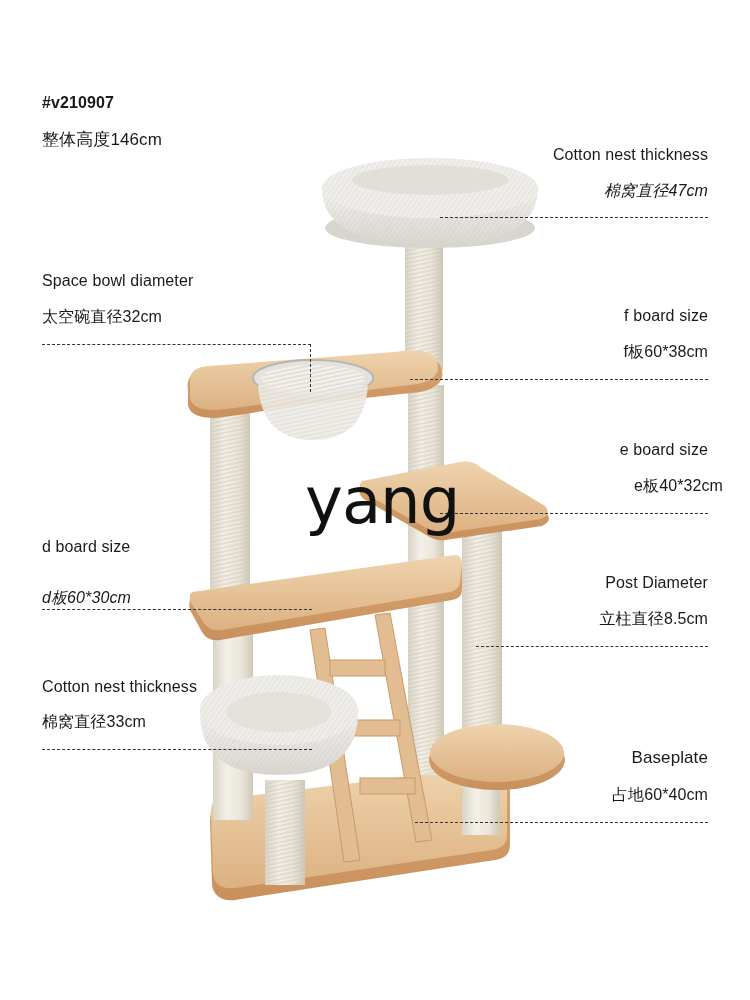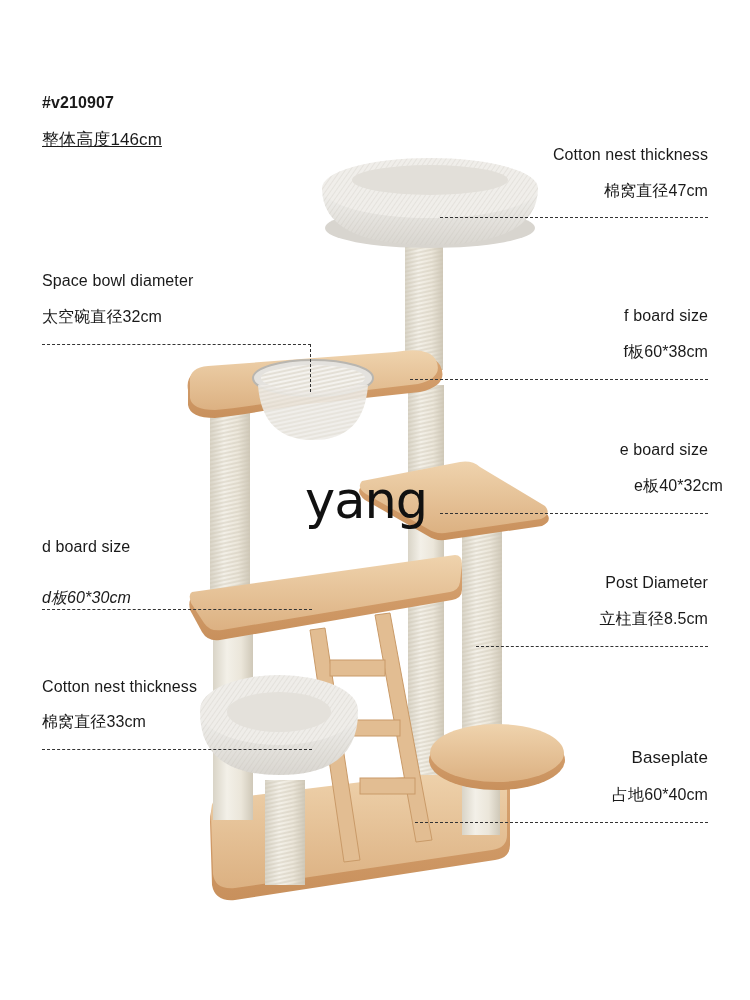--- a/index.html
+++ b/index.html
@@ -3,21 +3,21 @@
 <meta charset="utf-8">
 <style>
   html, body { margin:0; padding:0; background:#ffffff; }
   body { width:750px; height:1000px; position:relative; overflow:hidden;
          font-family:"Liberation Sans", "DejaVu Sans", sans-serif; color:#1a1a1a; }
   .lbl { position:absolute; font-size:16px; line-height:20px; white-space:nowrap; letter-spacing:0.1px; }
   .lbl.right { text-align:right; }
   .dash { position:absolute; height:0; border-top:1.3px dashed #333; }
   .vdash { position:absolute; width:0; border-left:1.3px dashed #333; }
   .product { position:absolute; left:0; top:0; width:750px; height:1000px; }
-  .watermark { position:absolute; left:305px; top:466px; font-size:51px; line-height:70px;
+  .watermark { position:absolute; left:305px; top:466px; font-size:64px; line-height:70px;
                color:#111; font-family:"DejaVu Sans", sans-serif; letter-spacing:-1px; }
 </style>
 </head>
 <body>
 
 <svg class="product" viewBox="0 0 750 1000" xmlns="http://www.w3.org/2000/svg">
   <defs>
     <linearGradient id="sisal" x1="0" x2="1" y1="0" y2="0">
       <stop offset="0" stop-color="#d9d4c7"></stop>
       <stop offset="0.35" stop-color="#f3f0e8"></stop>
@@ -113,24 +113,24 @@
   <g>
     <path d="M200 712 Q200 775 279 775 Q358 775 358 712 Z" fill="url(#fabric)"></path>
     <path d="M200 712 Q200 775 279 775 Q358 775 358 712 Z" fill="url(#knit)" opacity="0.7"></path>
     <ellipse cx="279" cy="710" rx="79" ry="35" fill="#efede9"></ellipse>
     <ellipse cx="279" cy="710" rx="79" ry="35" fill="url(#knit)" opacity="0.6"></ellipse>
     <ellipse cx="279" cy="712" rx="52" ry="20" fill="#e4e1db"></ellipse>
   </g>
 </svg>
 
 <div class="lbl" style="left:42px; top:93px;font-weight:bold;">#v210907</div>
-<div class="lbl" style="left:42px; top:130px; font-size:17px;text-decoration:underline;">整体高度146cm</div>
+<div class="lbl" style="left:42px; top:130px; font-size:17px;">整体高度146cm</div>
 
 <div class="lbl right" style="right:42px; top:145px;">Cotton nest thickness</div>
-<div class="lbl right" style="right:42px; top:181px;">棉窝直径47cm</div>
+<div class="lbl right" style="right:42px; top:181px;font-style:italic;">棉窝直径47cm</div>
 <div class="dash" style="left:440px; top:217px; width:268px;"></div>
 
 <div class="lbl" style="left:42px; top:271px;">Space bowl diameter</div>
 <div class="lbl" style="left:42px; top:307px;">太空碗直径32cm</div>
 <div class="dash" style="left:42px; top:344px; width:269px;"></div>
 <div class="vdash" style="left:310px; top:344px; height:48px;"></div>
 
 <div class="lbl right" style="right:42px; top:306px;">f board size</div>
 <div class="lbl right" style="right:42px; top:342px;padding-left:43px;">f板60*38cm</div>
 <div class="dash" style="left:410px; top:379px; width:298px;"></div>

